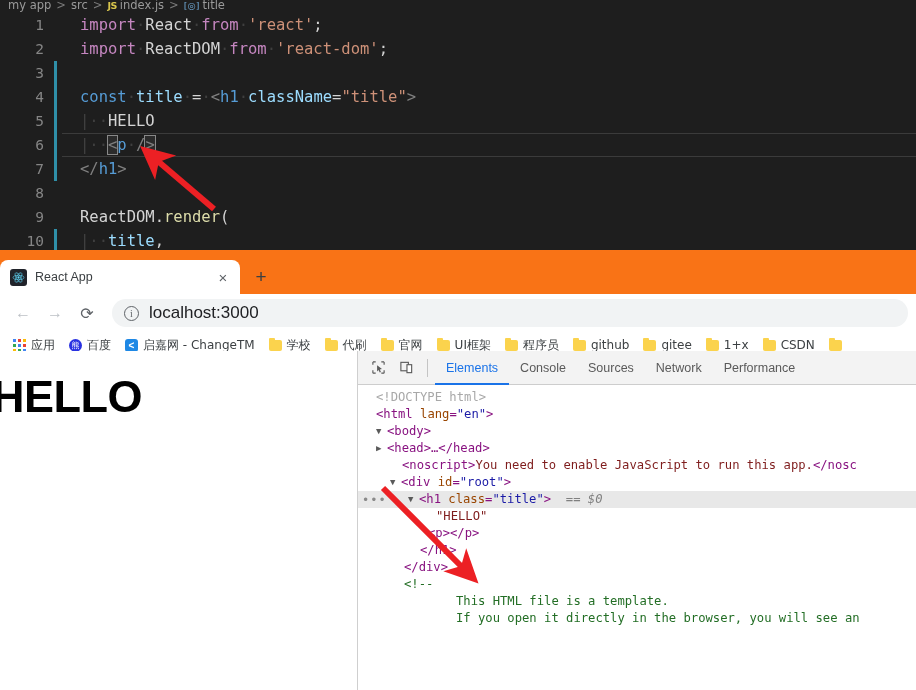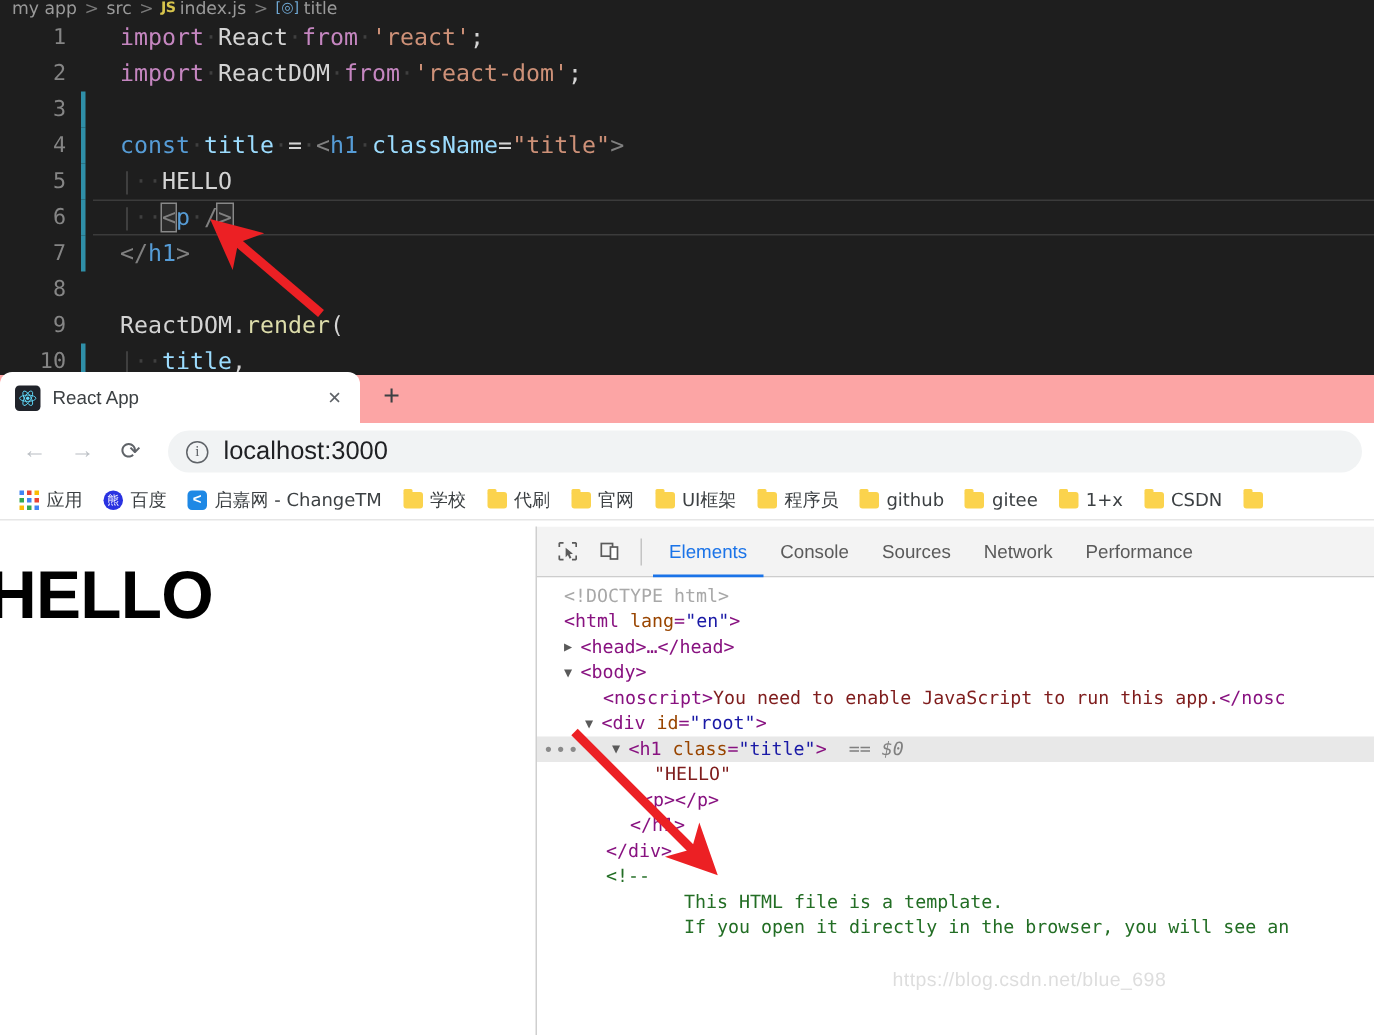--- a/index.html
+++ b/index.html
@@ -64,21 +64,21 @@
   .bmatch {
     outline: 1px solid #888888; background: rgba(90,90,90,0.22);
   }
 
   
   .browser {
     position: absolute; left: 0; top: 250px; width: 916px; height: 440px;
     background: #ffffff;
   }
   .tabstrip {
-    position: relative; height: 32px; background: #fca5a5;
+    position: relative; height: 44px; background: #f97316;
     display: flex; align-items: flex-end;
   }
   .tab {
     position: relative; width: 240px; height: 34px; background: #ffffff;
     border-radius: 8px 8px 0 0; display: flex; align-items: center;
     padding: 0 8px 0 10px; gap: 8px;
   }
   .tab-favicon {
     width: 17px; height: 17px; background: #20232a; border-radius: 3px;
     display: flex; align-items: center; justify-content: center; flex: none;
@@ -459,25 +459,25 @@
 
           <div class="dt-row" style="padding-left:18px">
             <span class="dt-doctype">&lt;!DOCTYPE html&gt;</span>
           </div>
 
           <div class="dt-row" style="padding-left:18px">
             <span class="dt-tag">&lt;<span style="color:#881280">html</span> <span class="dt-attr">lang</span>=<span class="dt-val">"en"</span>&gt;</span>
           </div>
 
           <div class="dt-row" style="padding-left:18px">
+            <span class="arrow-tw">▼</span><span class="dt-tag">&lt;body&gt;</span>
+          </div>
+
+          <div class="dt-row" style="padding-left:18px">
             <span class="arrow-tw">▶</span><span class="dt-tag">&lt;head&gt;…&lt;/head&gt;</span>
-          </div>
-
-          <div class="dt-row" style="padding-left:18px">
-            <span class="arrow-tw">▼</span><span class="dt-tag">&lt;body&gt;</span>
           </div>
 
           <div class="dt-row" style="padding-left:44px">
             <span class="dt-tag">&lt;noscript&gt;<span class="dt-txt">You need to enable JavaScript to run this app.</span>&lt;/nosc</span>
           </div>
 
           <div class="dt-row" style="padding-left:32px">
             <span class="arrow-tw">▼</span><span class="dt-tag">&lt;div <span class="dt-attr">id</span>=<span class="dt-val">"root"</span>&gt;</span>
           </div>
 
@@ -512,21 +512,20 @@
 
           <div class="dt-row" style="padding-left:98px">
             <span class="dt-comment">If you open it directly in the browser, you will see an</span>
           </div>
 
         </div>
       </div>
     </div>
   </div>
 
-  <div class="watermark">https://blog.csdn.net/blue_698</div>
 
   <svg class="annot-svg">
     <defs>
       <marker id="ah" markerWidth="6" markerHeight="6" refX="4.3" refY="3" orient="auto" markerUnits="strokeWidth">
         <path d="M0,0.3 L5.6,3 L0,5.7 L1.5,3 Z" fill="#ec2024"></path>
       </marker>
     </defs>
     <line x1="214" y1="209" x2="146" y2="151" stroke="#ec2024" stroke-width="6" marker-end="url(#ah)"></line>
     <line x1="383" y1="488" x2="473" y2="578" stroke="#ec2024" stroke-width="6" marker-end="url(#ah)"></line>
   </svg>

